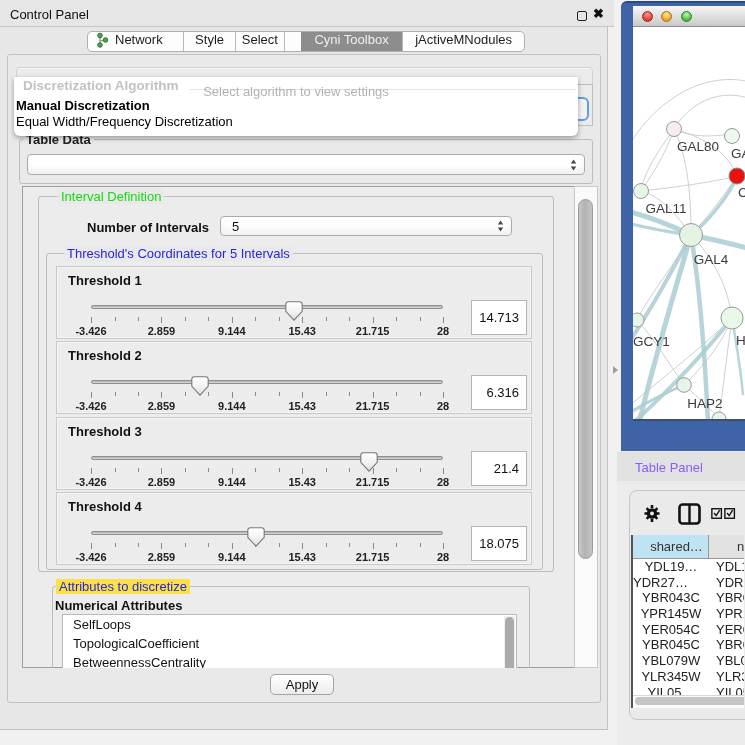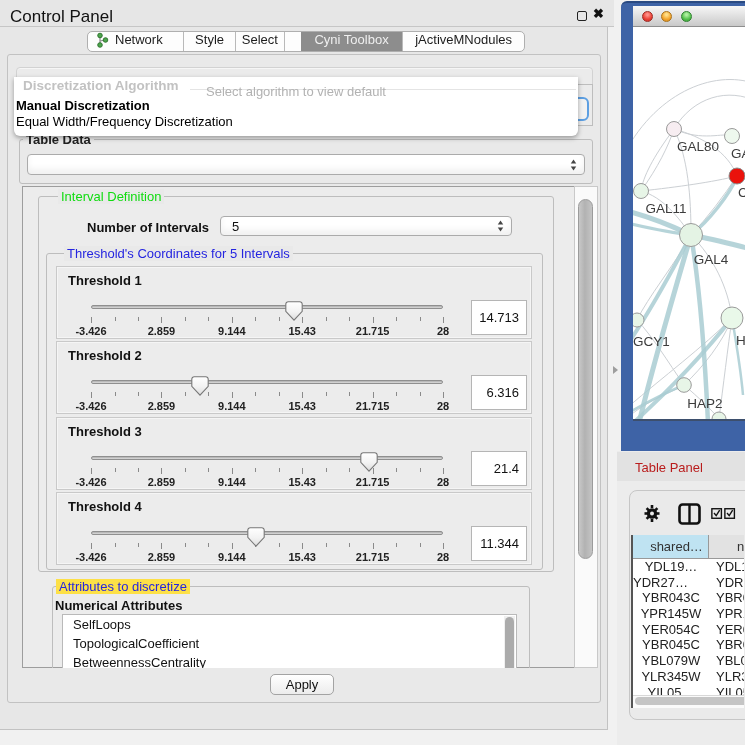--- a/index.html
+++ b/index.html
@@ -3,21 +3,21 @@
 <meta charset="utf-8">
 <style>
 * { margin:0; padding:0; box-sizing:border-box; }
 html,body { width:745px; height:745px; background:#f1f1f1; font-family:"Liberation Sans",sans-serif; overflow:hidden; }
 #stage { position:relative; width:745px; height:745px; overflow:hidden; }
 .abs { position:absolute; }
 
 
 #cp { left:0; top:0; width:608px; height:730px; background:#e7e7e7; border-right:1px solid #c2c2c2; border-bottom:1px solid #c2c2c2; }
 #cptitle { left:0; top:0; width:614px; height:27px; background:#e6e6e6; border-bottom:1px solid #c6c6c6; }
-#cptitle span.t { position:absolute; left:10px; top:7px; font-size:17px; color:#111; }
+#cptitle span.t { position:absolute; left:10px; top:7px; font-size:13px; color:#111; }
 #icoFloat { left:577px; top:11px; width:10px; height:10px; border:1.5px solid #222; border-radius:2px; }
 #icoClose { left:593px; top:6px; font-size:13px; font-weight:bold; color:#111; }
 
 
 .tabstrip { height:23px; background:#fdfdfd; border:1px solid #afafaf; border-radius:5px; display:flex; align-items:center; overflow:hidden; }
 .tabstrip .tab { height:100%; display:flex; align-items:flex-start; justify-content:center; font-size:13px; color:#1c1c1c; border-right:1px solid #b9b9b9; }
 .tabstrip .tab:last-child { border-right:none; }
 .tabstrip .tab.sel { background:#8d8d8d; color:#efefef; }
 #toptabs { left:87px; top:31px; width:438px; height:21px; }
 
@@ -201,21 +201,21 @@
         <b style="left:144.8px;">9.144</b>
         <b style="left:215.2px;">15.43</b>
         <b style="left:285.6px;">21.715</b>
         <b style="left:356.0px;">28</b>
         <svg style="position:absolute;left:303px;top:34px;" width="18" height="21" viewBox="0 0 18 21">
           <path d="M3.2 0.8 h11.6 a2.4 2.4 0 0 1 2.4 2.4 v7.2 l-8.2 8.8 l-8.2 -8.8 v-7.2 a2.4 2.4 0 0 1 2.4-2.4 z" fill="url(#gth)" stroke="#777" stroke-width="1.1"></path>
         </svg>
       </div>
     <div class="abs tbox" style="left:34px; top:306px;">
         <span class="tlabel">Threshold 4</span>
-        <div class="vbox">11.344</div>
+        <div class="vbox">18.075</div>
         <div class="track"></div>
         <i style="left:34.0px;height:6px;"></i>
         <i style="left:57.5px;height:4px;"></i>
         <i style="left:80.9px;height:4px;"></i>
         <i style="left:104.4px;height:6px;"></i>
         <i style="left:127.9px;height:4px;"></i>
         <i style="left:151.3px;height:4px;"></i>
         <i style="left:174.8px;height:6px;"></i>
         <i style="left:198.3px;height:4px;"></i>
         <i style="left:221.7px;height:4px;"></i>
@@ -246,21 +246,21 @@
       <div style="position:absolute; right:2px; top:2px; width:9px; height:74px; background:#ababab; border-radius:5px;"></div>
     </div>
   </div>
 
   <div class="abs" style="left:270px; top:674px; width:64px; height:21px; background:linear-gradient(#ffffff,#ececec); border:1px solid #a3a3a3; border-radius:5px; font-size:13px; color:#111; text-align:center; line-height:19px;">Apply</div>
 
 
   <div class="abs" id="popup" style="left:14px; top:77px; width:564px; height:59px; background:#fff; border-radius:0 0 6px 6px; box-shadow:0 2px 5px rgba(0,0,0,0.35);">
     <div style="position:absolute; left:9px; top:1px; font-size:13.5px; font-weight:bold; color:#c2c2c2;">Discretization Algorithm</div>
     <div style="position:absolute; left:176px; top:12px; width:386px; height:1px; background:#e4e4e4;"></div>
-      <div style="position:absolute; left:0; width:100%; top:7px; text-align:center; font-size:13px; color:#b2b2b2;">Select algorithm to view default</div>
+      <div style="position:absolute; left:0; width:100%; top:7px; text-align:center; font-size:13px; color:#b2b2b2;">Select algorithm to view settings</div>
     <div style="position:absolute; left:2px; top:21px; font-size:13px; font-weight:bold; color:#000;">Manual Discretization</div>
     <div style="position:absolute; left:2px; top:37px; font-size:13px; color:#000;">Equal Width/Frequency Discretization</div>
   </div>
 
   <div class="abs" style="left:613px; top:366px; width:0; height:0; border-top:4px solid transparent; border-bottom:4px solid transparent; border-left:5px solid #8a8a8a; opacity:0.8;"></div>
 
   <div class="abs" id="net" style="left:621px; top:1px; width:124px; height:450px; background:#3e63a6; border-top:2px solid #2a4a82; border-radius:6px 0 0 0;"></div>
   <div class="abs" id="nettitle" style="left:633px; top:6px; width:112px; height:21px; background:linear-gradient(#f7f7f7,#c9c9c9); border-bottom:1px solid #8e8e8e;"></div>
   <div class="abs" style="left:642px; top:11px; width:11px; height:11px; border-radius:50%; background:radial-gradient(circle at 50% 30%, #ff9189 10%, #ea3f34 60%, #c2322a); border:0.5px solid #9c2b24;"></div>
   <div class="abs" style="left:661px; top:11px; width:11px; height:11px; border-radius:50%; background:radial-gradient(circle at 50% 30%, #ffe08a 10%, #f3a42c 60%, #cf871e); border:0.5px solid #a8711a;"></div>
@@ -319,21 +319,21 @@
         <text x="0" y="319">GCY1</text>
         <text x="103" y="318">H</text>
         <text x="72" y="381" text-anchor="middle">HAP2</text>
       </g>
     </svg>
   </div>
   <div class="abs" style="left:633px; top:419px; width:112px; height:2px; background:#3d4f6d;"></div>
 
   <div class="abs" id="rightpane" style="left:617px; top:451px; width:128px; height:294px; background:#ececec;"></div>
   <div class="abs" style="left:617px; top:452px; width:128px; height:29px; background:#e2e2e2;"></div>
-  <div class="abs" style="left:635px; top:460px; font-size:13px; color:#b91c1c;">Table Panel</div>
+  <div class="abs" style="left:635px; top:460px; font-size:13px; color:#8b5cf6;">Table Panel</div>
 
   <div class="abs" id="card" style="left:629px; top:490px; width:126px; height:230px; background:#eaeaea; border:1px solid #c6c6c6; border-radius:8px;"></div>
 
   <svg class="abs" style="left:643px; top:504px;" width="18" height="19" viewBox="0 0 18 19">
     <g fill="#111">
       <circle cx="9" cy="9.5" r="5.2"></circle>
       <g stroke="#111" stroke-width="2.6">
         <line x1="9" y1="1" x2="9" y2="4"></line>
           <line x1="9" y1="15" x2="9" y2="18"></line>
         <line x1="1.5" y1="9.5" x2="4.5" y2="9.5"></line>

